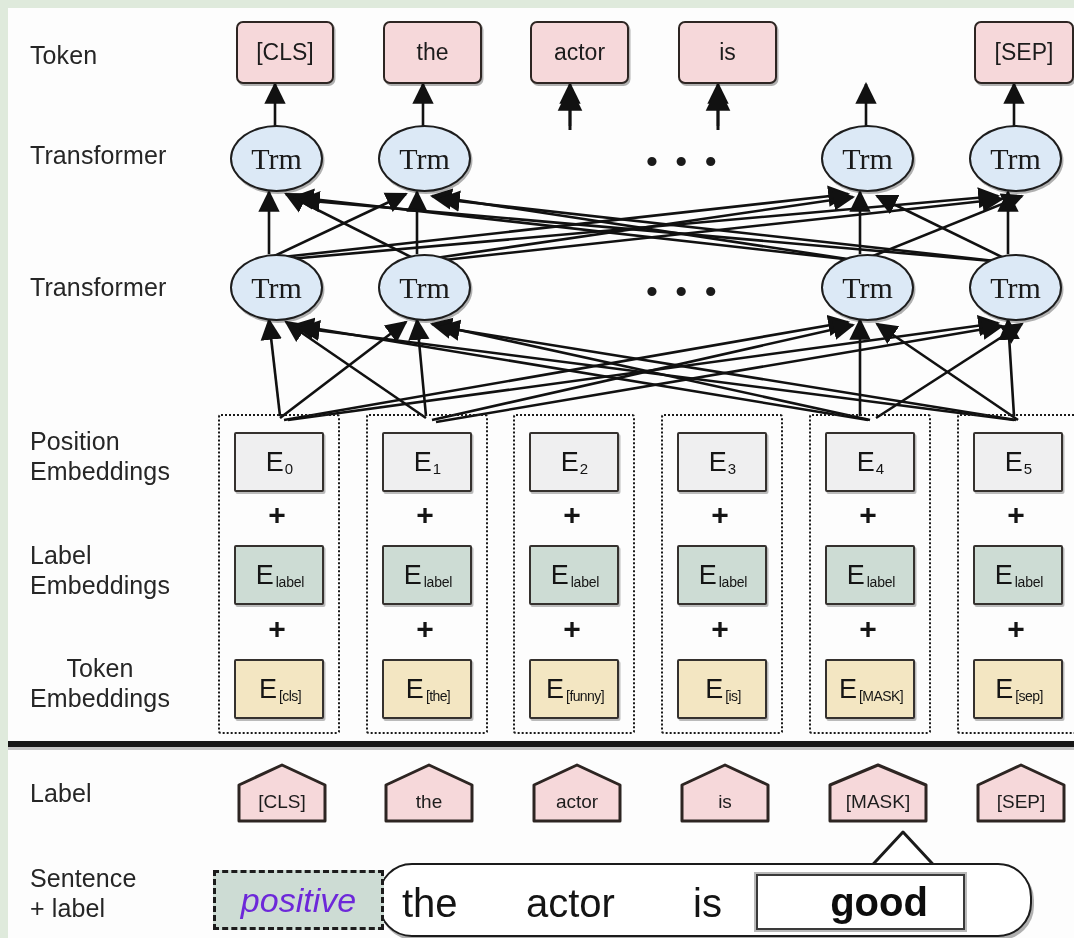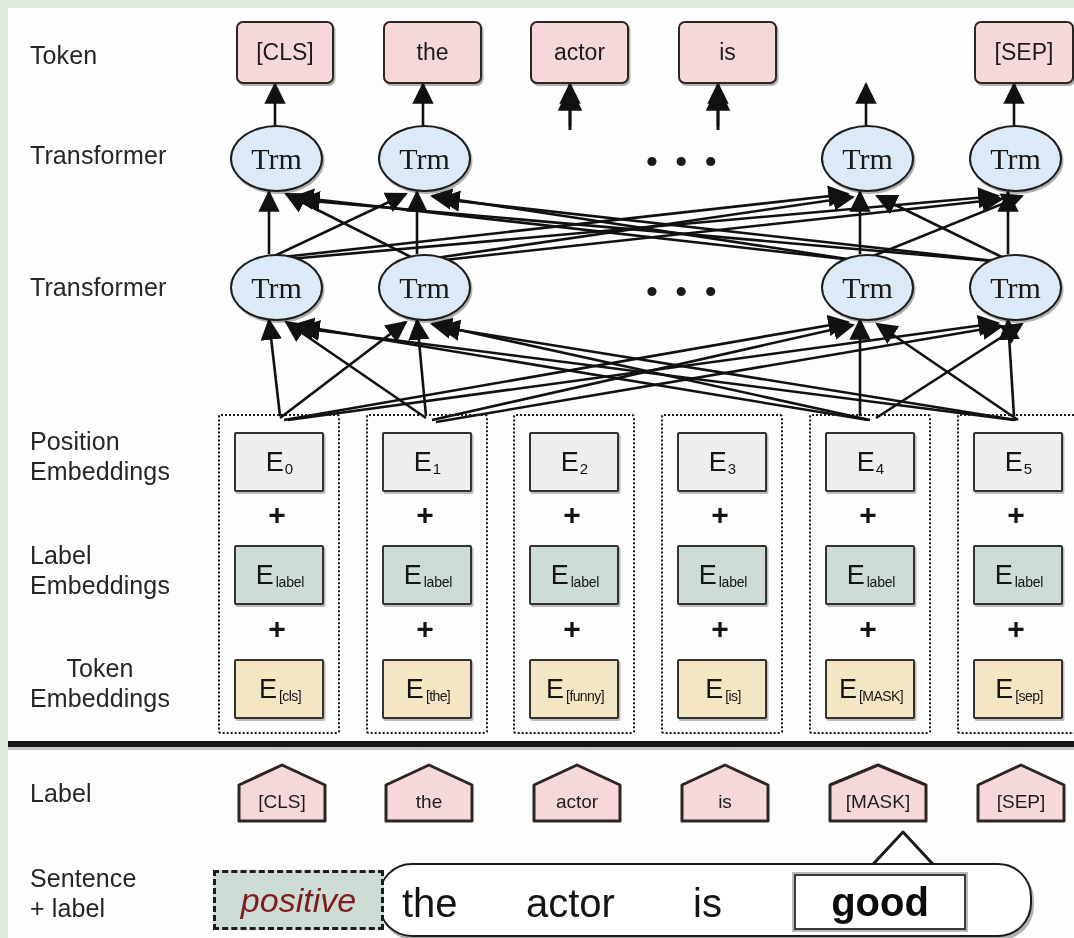--- a/index.html
+++ b/index.html
@@ -126,21 +126,21 @@
     border:2.5px solid #3a3a3a;
     outline:2px solid #b9b9b9;
     display:flex;align-items:center;justify-content:center;
     font-size:40px;font-weight:bold;color:#0d0d0d;
   }
   .labelchip{
     position:absolute;
     background:#cddcd4;
     border:3px dashed #1c1c1c;
     display:flex;align-items:center;justify-content:center;
-    font-size:34px;font-style:italic;color:#7f1d1d;
+    font-size:34px;font-style:italic;color:#6d28d9;
   }
 
   .dots{
     position:absolute;
     font-size:34px;color:#1a1a1a;
     letter-spacing:4px;
     line-height:1;
   }
   svg.wires{position:absolute;left:0;top:0;pointer-events:none;}
 </style>
@@ -405,15 +405,15 @@
         <path d="M4,58 L4,22 L47,2 L90,22 L90,58 z" fill="#f6d8da" stroke="#2d2522" stroke-width="3" stroke-linejoin="round"></path>
       </svg>
     <div class="ptxt">[SEP]</div>
   </div>
 
   <div class="sentbox" style="left:370px;top:855px;width:650px;height:70px;"></div>
   <div class="labelchip" style="left:205px;top:862px;width:165px;height:54px;">positive</div>
   <div class="sentword" style="left:394px;top:875px;">the</div>
   <div class="sentword" style="left:518px;top:875px;">actor</div>
   <div class="sentword" style="left:685px;top:875px;">is</div>
-  <div class="goodbox" style="left:786px;top:866px;width:168px;height:52px;">good</div>
+  <div class="goodbox" style="left:748px;top:866px;width:168px;height:52px;padding-left:37px;">good</div>
 
 </div>
 
 </body></html>

